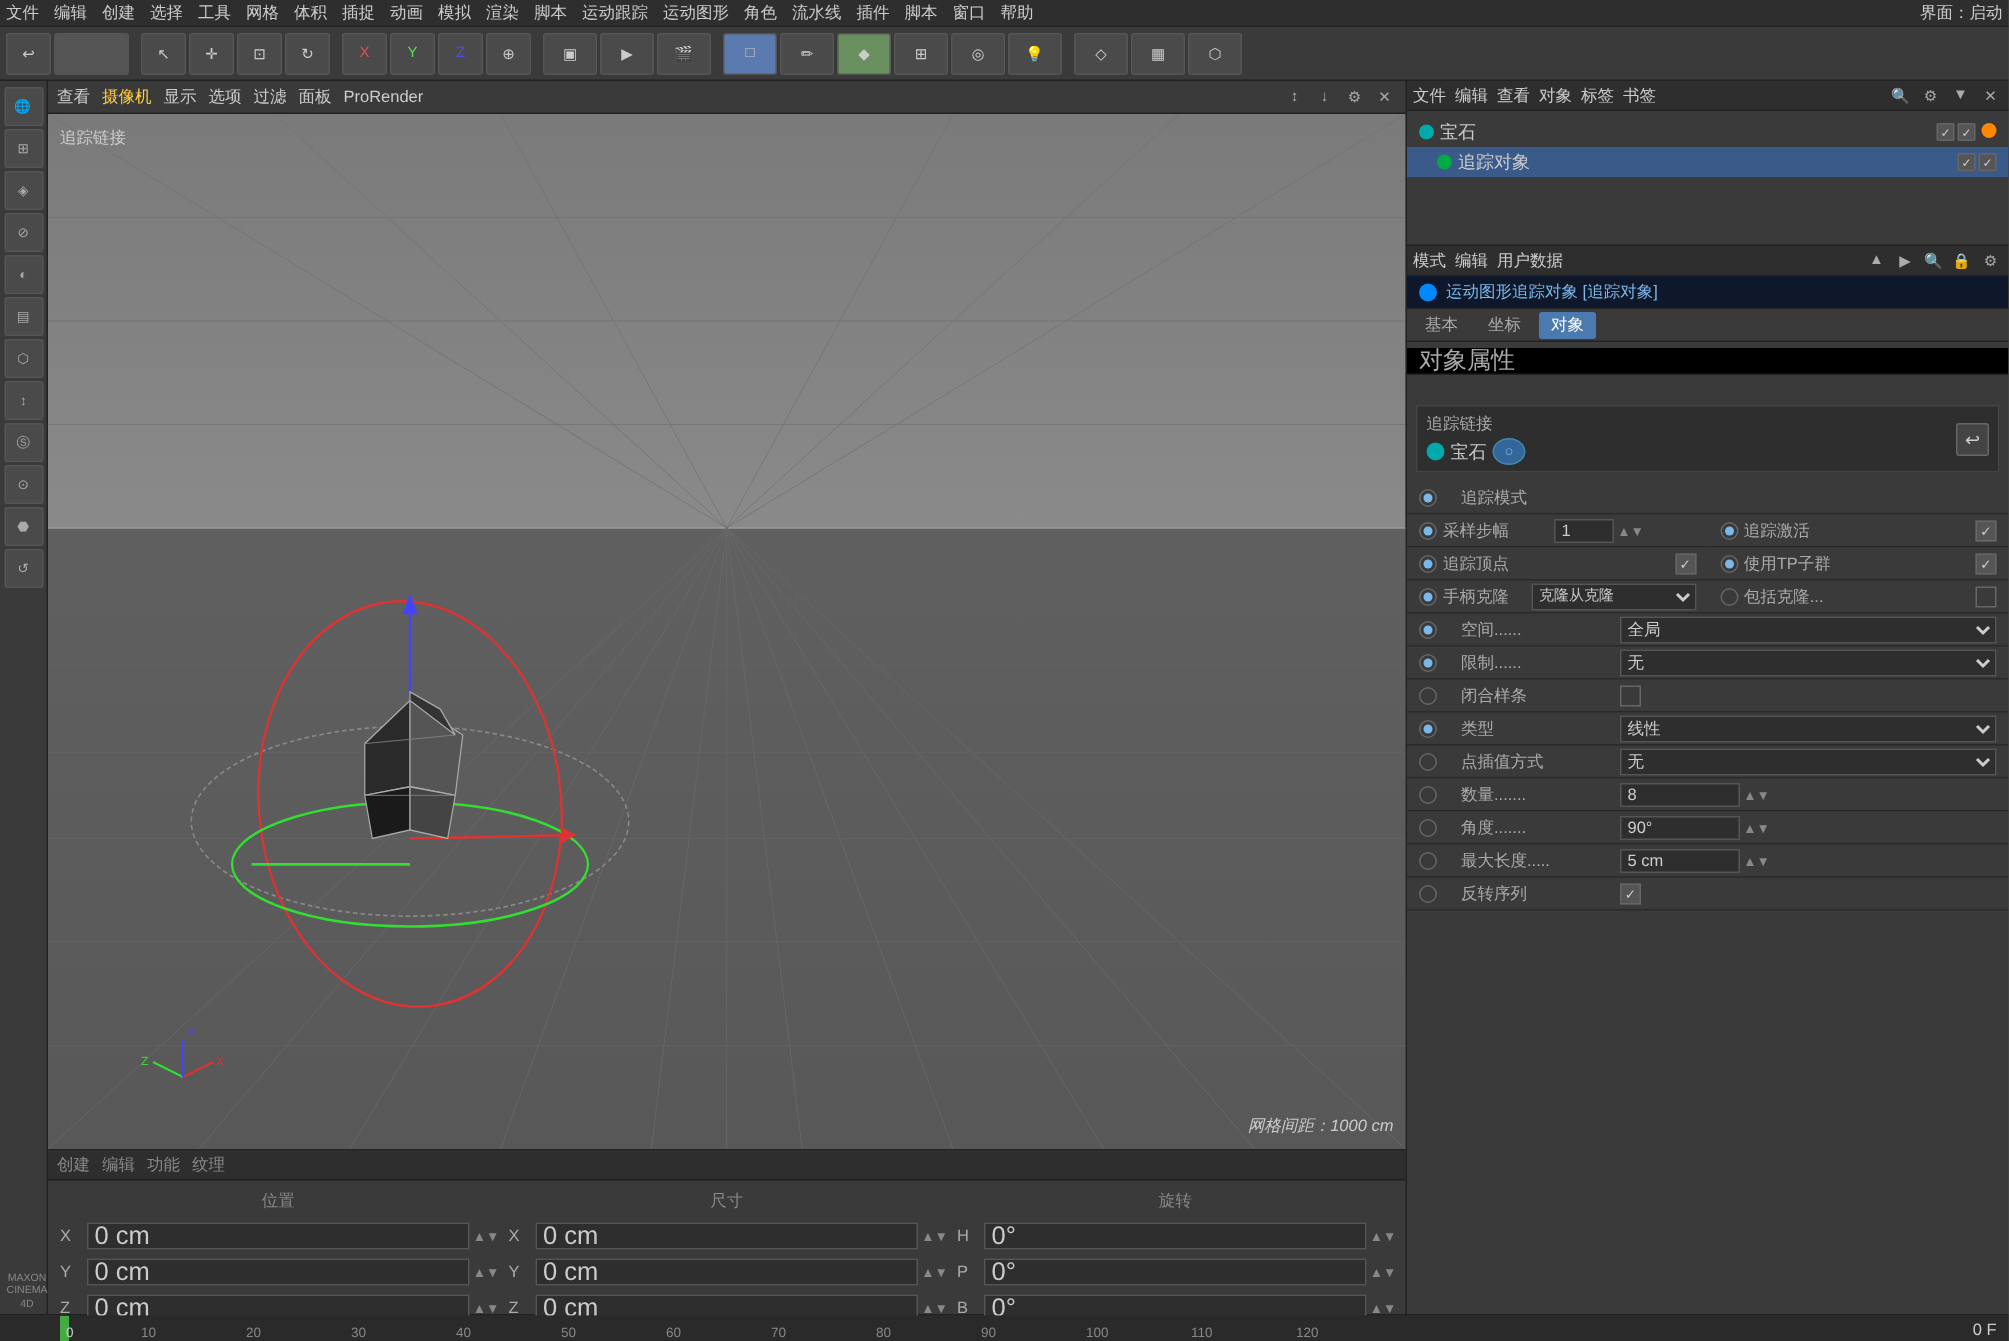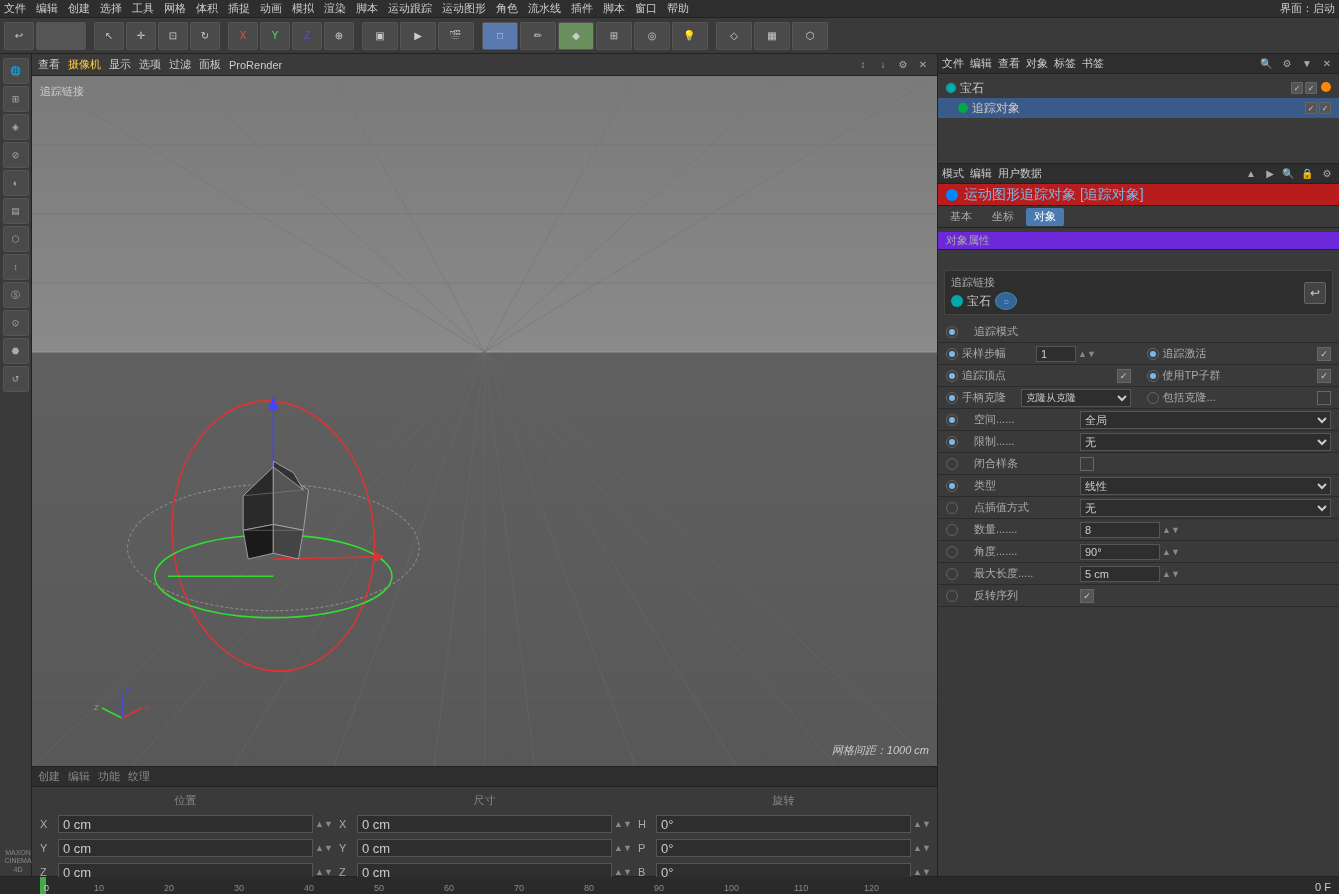--- a/index.html
+++ b/index.html
@@ -256,27 +256,27 @@
       gap: 6px;
       border-bottom: 1px solid #222;
     }
     #attr-toolbar span {
       font-size: 11px;
       color: #ccc;
       cursor: pointer;
     }
     #attr-title {
       height: 22px;
-      background: #b91c1c;
+      background: #0f172a;
       display: flex;
       align-items: center;
       padding: 0 8px;
       gap: 6px;
       border-bottom: 1px solid #222;
-      font-size: 14px;
+      font-size: 11px;
       color: #7ab8e8;
     }
     #attr-tabs {
       height: 22px;
       background: #3a3a3a;
       display: flex;
       align-items: center;
       padding: 0 4px;
       gap: 4px;
       border-bottom: 1px solid #222;
@@ -297,25 +297,25 @@
     }
 
     
     #attr-content {
       flex: 1;
       overflow-y: auto;
       padding: 4px 0;
     }
     .attr-section-title {
       height: 18px;
-      background: #6d28d9;
+      background: #000000;
       display: flex;
       align-items: center;
       padding: 0 8px;
-      font-size: 11px;
+      font-size: 16px;
       color: #aaa;
       border-bottom: 1px solid #222;
       margin-bottom: 20px;
     }
     .attr-row {
       height: 22px;
       display: flex;
       align-items: center;
       padding: 0 8px;
       gap: 16px;
@@ -429,21 +429,21 @@
       width: 14px;
       font-size: 11px;
       color: #aaa;
     }
     .coord-input {
       flex: 1;
       height: 18px;
       background: #2e2e2e;
       border: 1px solid #555;
       color: #ccc;
-      font-size: 13px;
+      font-size: 17px;
       padding: 0 4px;
     }
     .coord-unit-btn {
       width: 14px;
       height: 18px;
       display: flex;
       align-items: center;
       justify-content: center;
       font-size: 9px;
       color: #888;

